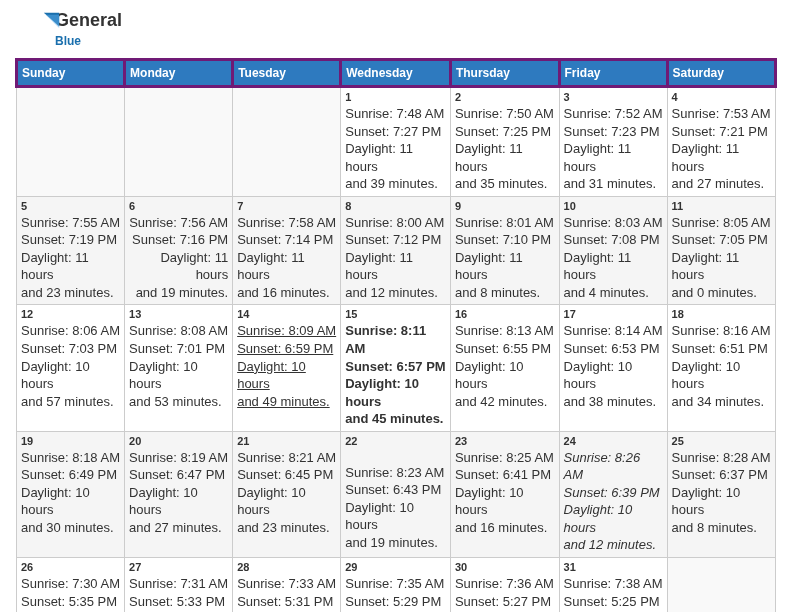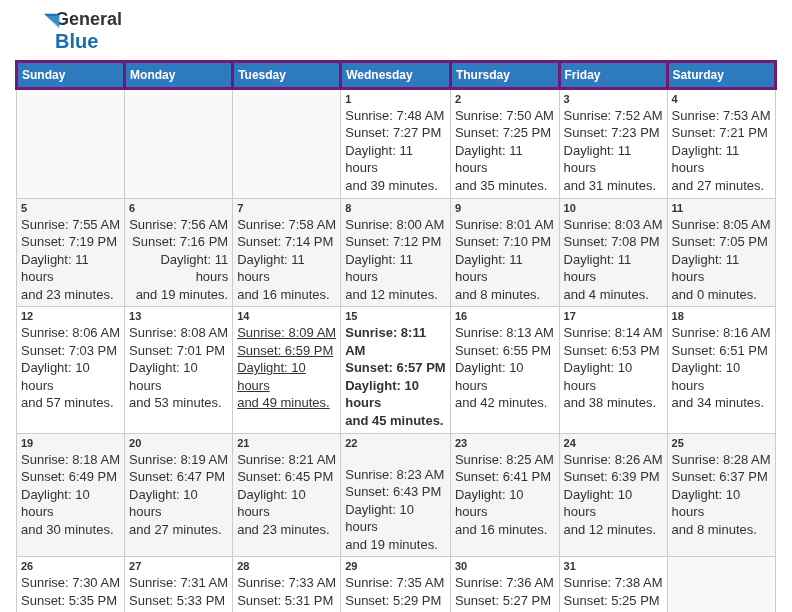--- a/index.html
+++ b/index.html
@@ -90,21 +90,21 @@
     <div class="logo">
   <div style="display:flex;align-items:center;">
     <div style="position:relative;width:48px;height:40px;">
       <svg viewBox="0 0 50 40" width="48" height="40">
         <polygon points="30,2 46,2 46,16" fill="#1a6fad"></polygon>
         <polygon points="32,4 46,4 46,18" fill="#5aabea" opacity="0.5"></polygon>
       </svg>
     </div>
     <div style="line-height:1.1;margin-left:-8px;">
       <span style="font-size:18px;font-weight:bold;color:#333;">General</span><br>
-      <span style="font-size:20px;font-weight:bold;color:#1a6fad;">Blue</span>
+      <span style="font-size:12px;font-weight:bold;color:#1a6fad;">Blue</span>
     </div>
   </div>
 </div>
     <div class="title-block">
       <div class="month-title"></div>
       <div class="subtitle"></div>
     </div>
   </div>
 
   <table class="calendar">
@@ -286,21 +286,21 @@
           </td>
           <td>
             <div class="day-num">23</div>
             <div class="day-info" style="white-space: pre-line;">Sunrise: 8:25 AM
 Sunset: 6:41 PM
 Daylight: 10 hours
 and 16 minutes.</div>
           </td>
           <td>
             <div class="day-num">24</div>
-            <div class="day-info" style="white-space: pre-line;">Sunrise: 8:26 AM
+            <div class="day-info" style="white-space: pre-line; font-style: italic;">Sunrise: 8:26 AM
 Sunset: 6:39 PM
 Daylight: 10 hours
 and 12 minutes.</div>
           </td>
           <td>
             <div class="day-num">25</div>
             <div class="day-info" style="white-space: pre-line;">Sunrise: 8:28 AM
 Sunset: 6:37 PM
 Daylight: 10 hours
 and 8 minutes.</div>

